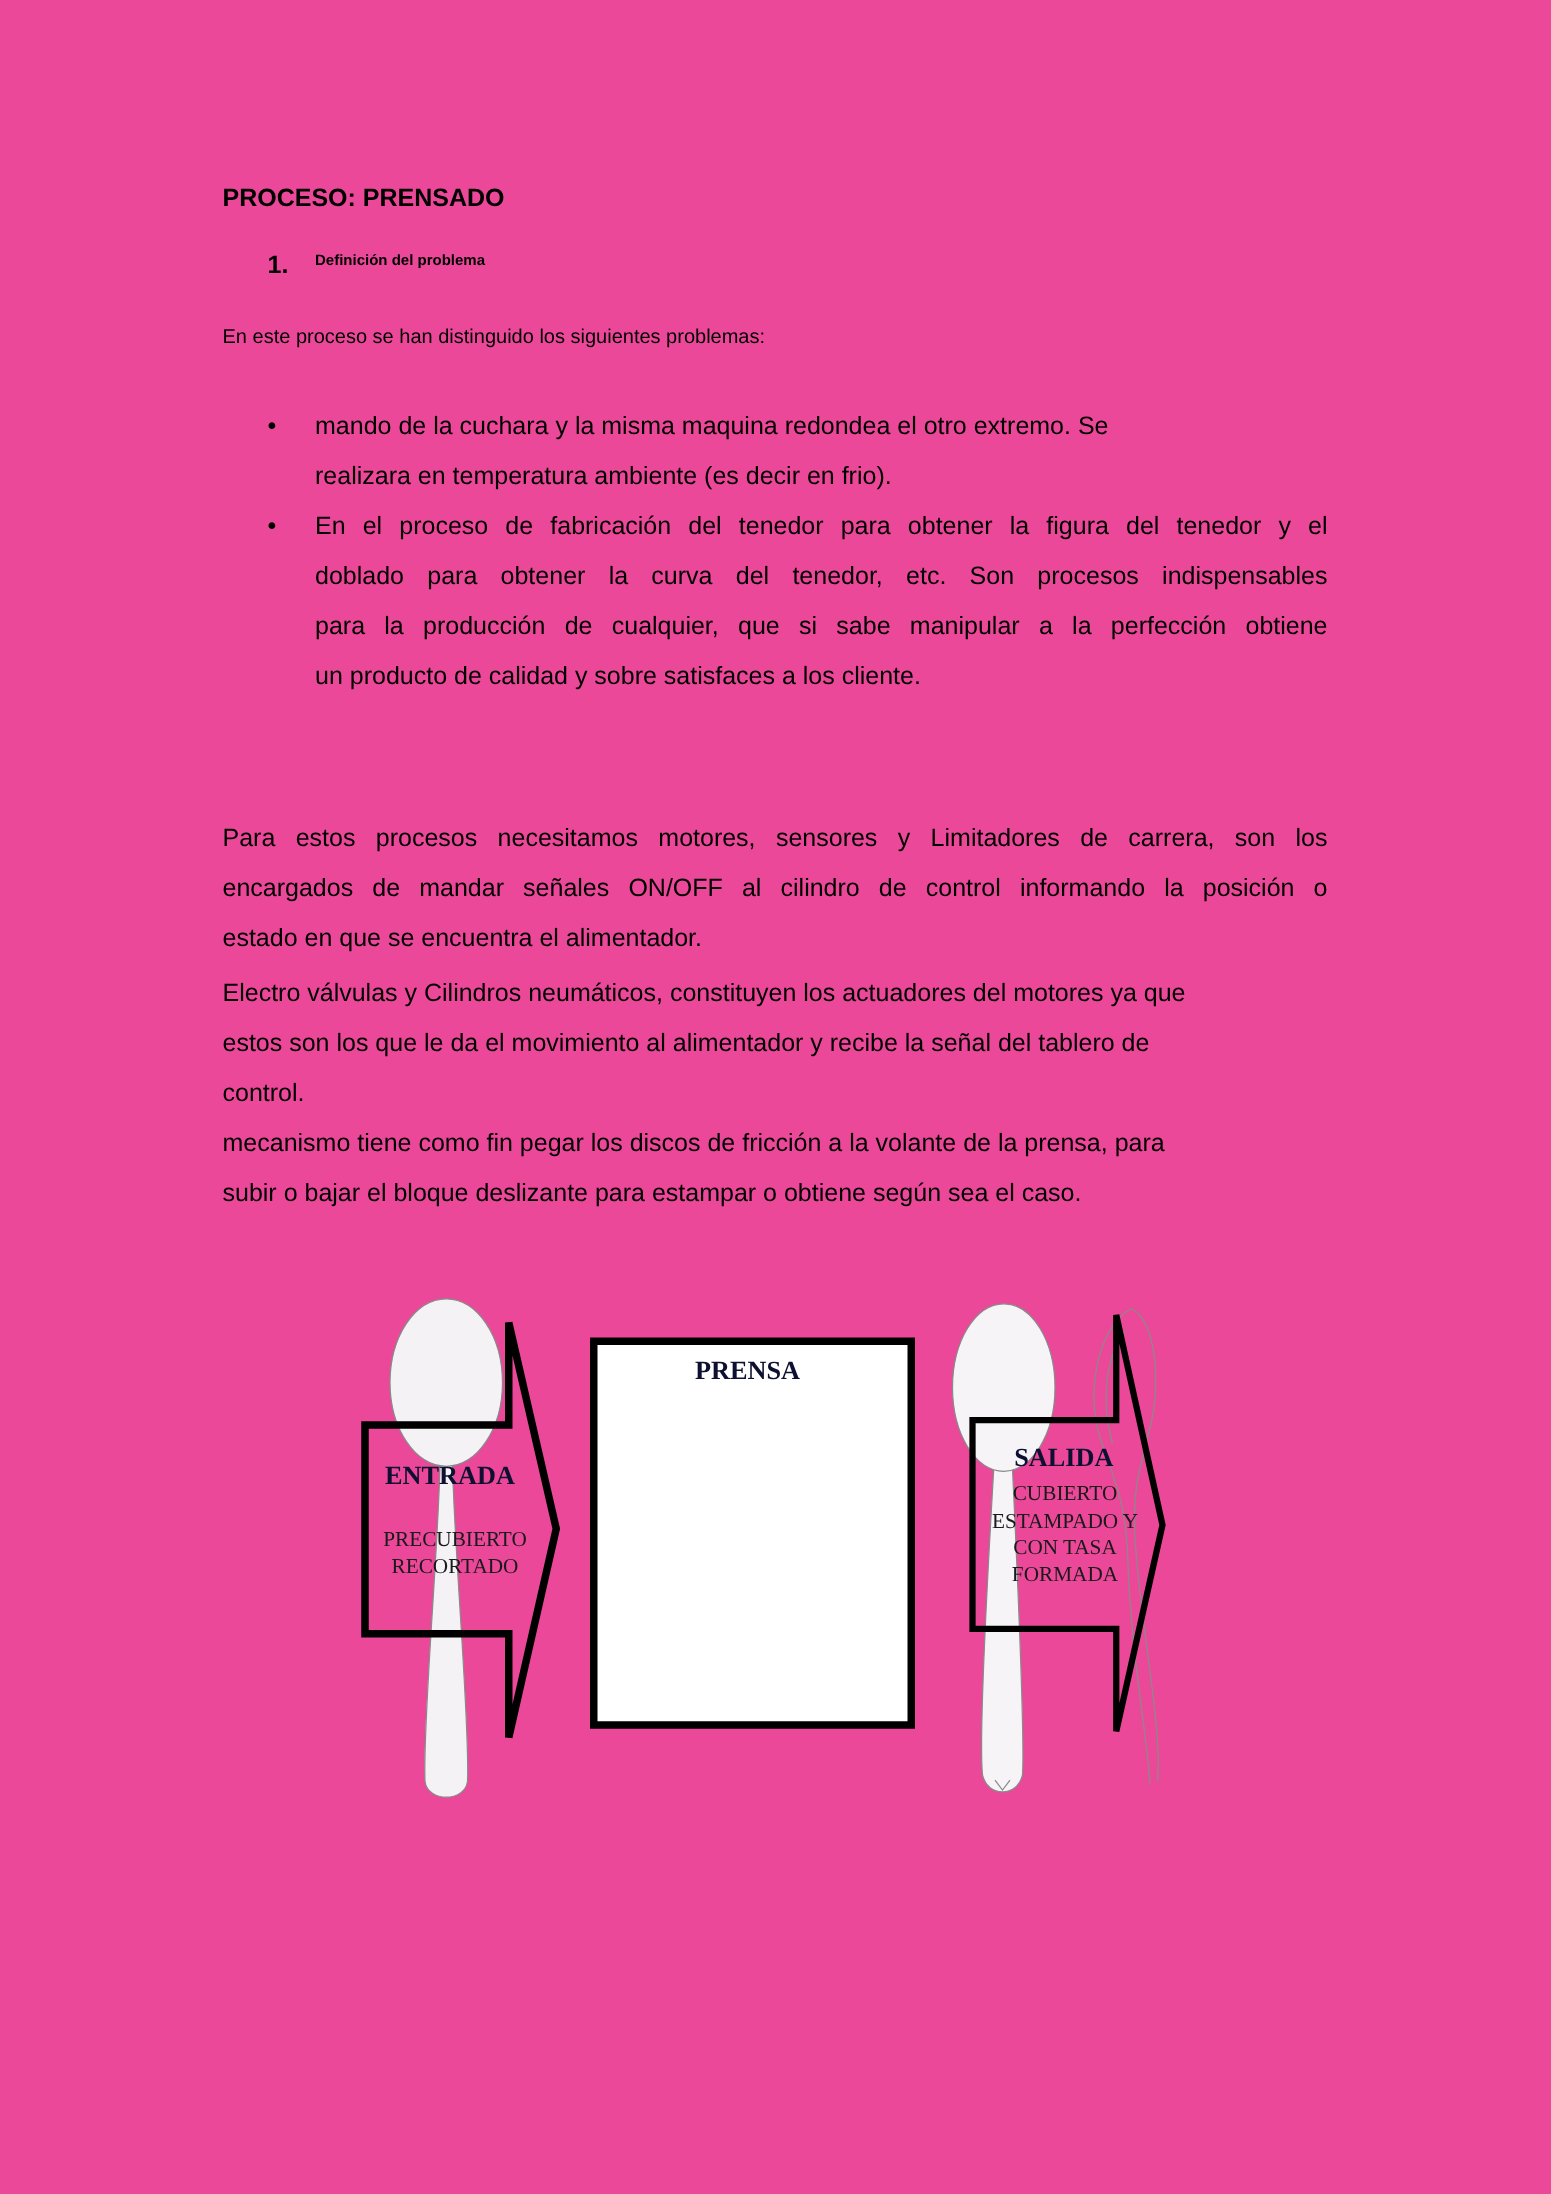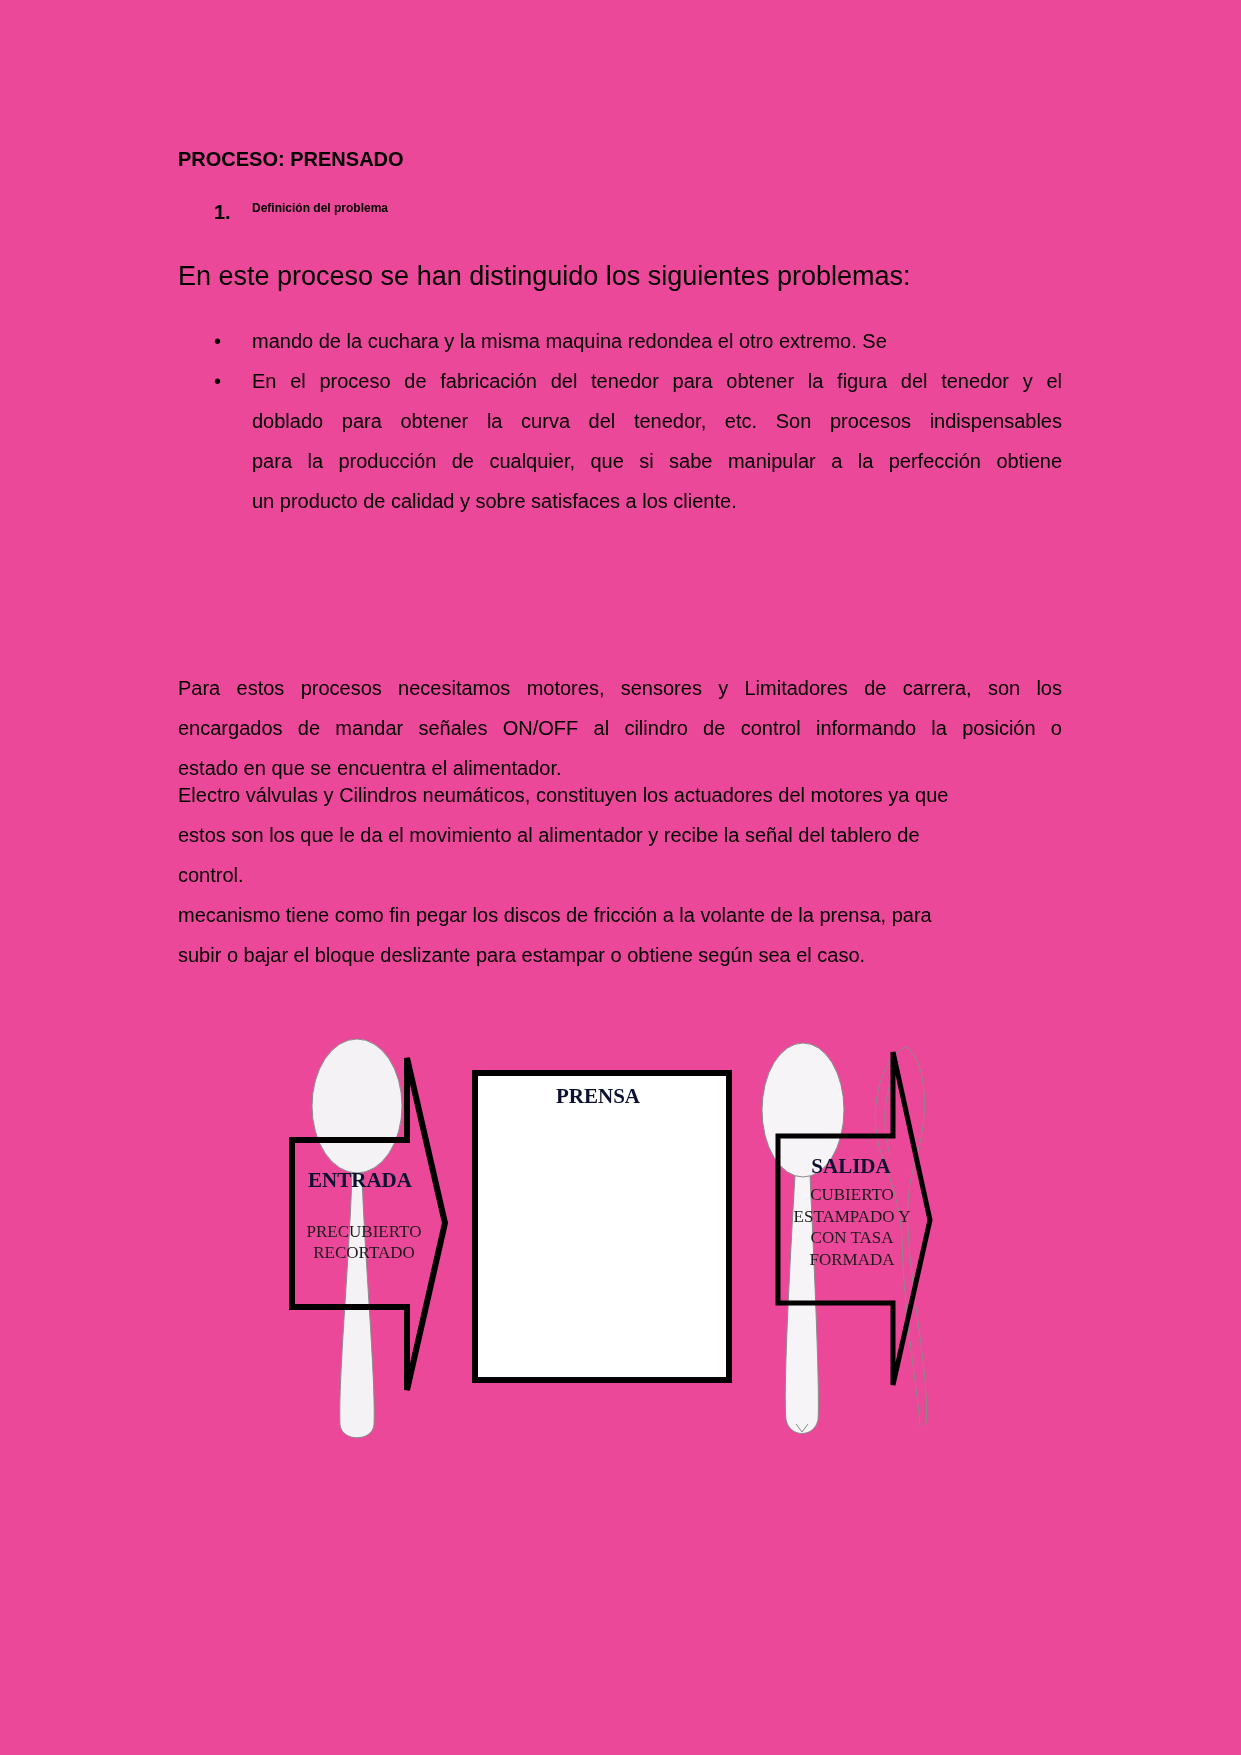--- a/index.html
+++ b/index.html
@@ -2,21 +2,21 @@
 <html><head>
 <meta charset="utf-8">
 <style>
   html, body { margin: 0; padding: 0; background: #ffffff; }
   body { width: 1241px; height: 1755px; position: relative; overflow: hidden; }
   .page { position: absolute; left: 0; top: 0; width: 1241px; height: 1755px; background: #ec4899; }
   .txt { position: absolute; font-family: "Liberation Sans", sans-serif; color: #000; white-space: nowrap; }
   .h1 { font-weight: bold; font-size: 20px; left: 178px; top: 148px; }
   .h2num { font-weight: bold; font-size: 20px; left: 214px; top: 201px; }
   .h2 { font-weight: bold; font-size: 12px; left: 252px; top: 201px; }
-  .body { font-size: 27px; }
+  .body { font-size: 16px; }
   .para { position: absolute; left: 178px; width: 884px; font-family: "Liberation Sans", sans-serif; font-size: 20px; line-height: 40px; color: #000; }
   .para .ln { display: block; height: 40px; white-space: nowrap; }
   .para .ln.j { text-align: justify; text-align-last: justify; }
   .bullet-list { position: absolute; left: 214px; width: 848px; font-family: "Liberation Sans", sans-serif; font-size: 20px; line-height: 40px; color: #000; }
   .bitem { position: relative; padding-left: 38px; }
   .bdot { position: absolute; left: 0; top: 0; width: 20px; text-align: left; }
   .bitem .ln { display: block; height: 40px; white-space: nowrap; }
   .bitem .ln.j { text-align: justify; text-align-last: justify; }
   svg.diagram { position: absolute; left: 0; top: 0; }
   .serif { font-family: "Liberation Serif", serif; }
@@ -30,31 +30,32 @@
 
   <div class="txt h2num">1.</div>
   <div class="txt h2">Definición del problema</div>
 
   <div class="txt body" style="left:178px; top:261px;">En este proceso se han distinguido los siguientes problemas:</div>
 
   <div class="bullet-list" style="top:321px;">
     <div class="bitem">
       <span class="bdot">•</span>
       <span class="ln">mando de la cuchara y la misma maquina  redondea el otro extremo. Se</span>
+      <span class="ln">realizara en temperatura ambiente (es decir en frio).</span>
     </div>
     <div class="bitem">
       <span class="bdot">•</span>
       <span class="ln j">En el proceso de fabricación del tenedor para obtener la figura del tenedor y el</span>
       <span class="ln j">doblado  para obtener la curva del tenedor, etc. Son procesos indispensables</span>
       <span class="ln j">para la producción de cualquier, que si sabe manipular a la perfección obtiene</span>
       <span class="ln">un producto de calidad y sobre satisfaces a los cliente.</span>
     </div>
   </div>
 
-  <div class="para" style="top:668px;">
+  <div class="para" style="top:651px;">
     <span class="ln j">Para estos procesos necesitamos motores, sensores y Limitadores de carrera, son los</span>
     <span class="ln j">encargados de mandar señales ON/OFF al cilindro de control informando la posición o</span>
     <span class="ln">estado en que se encuentra el alimentador.</span>
   </div>
 
   <div class="para" style="top:775px;">
     <span class="ln">Electro válvulas y Cilindros neumáticos, constituyen los actuadores del motores ya que</span>
     <span class="ln">estos son los que le da el movimiento al alimentador y recibe la señal del tablero de</span>
     <span class="ln">control.</span>
   </div>

